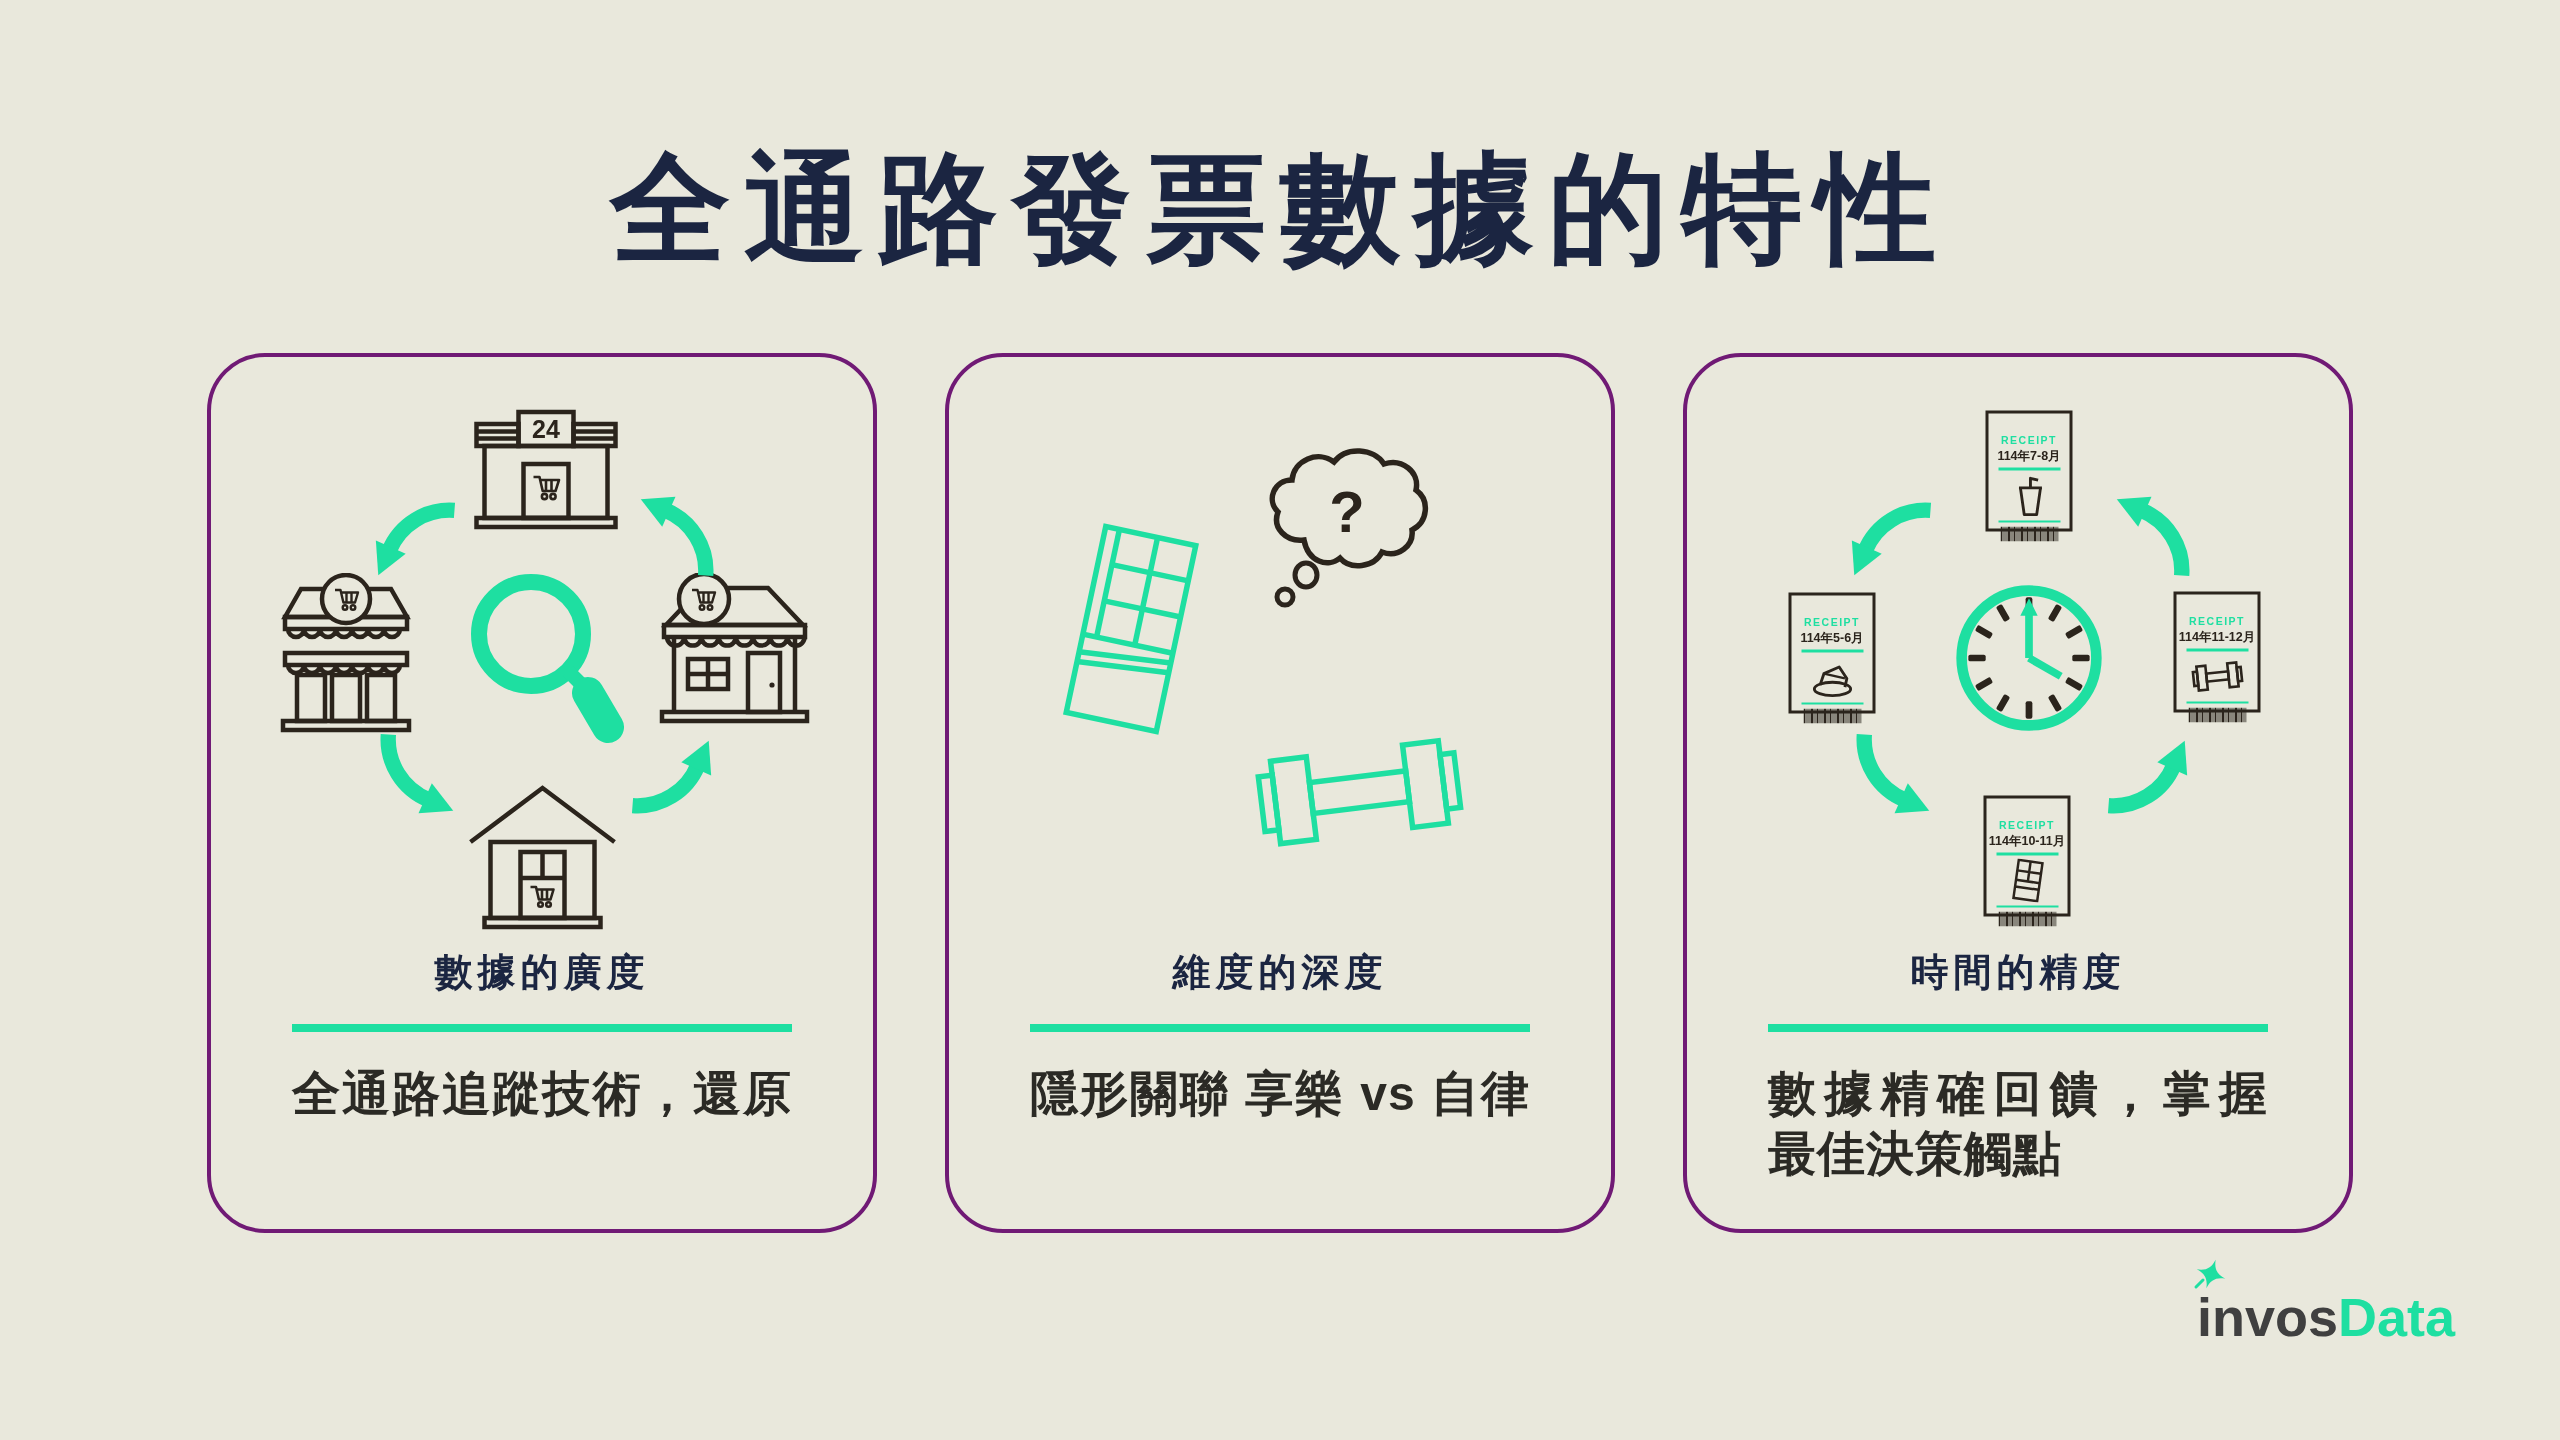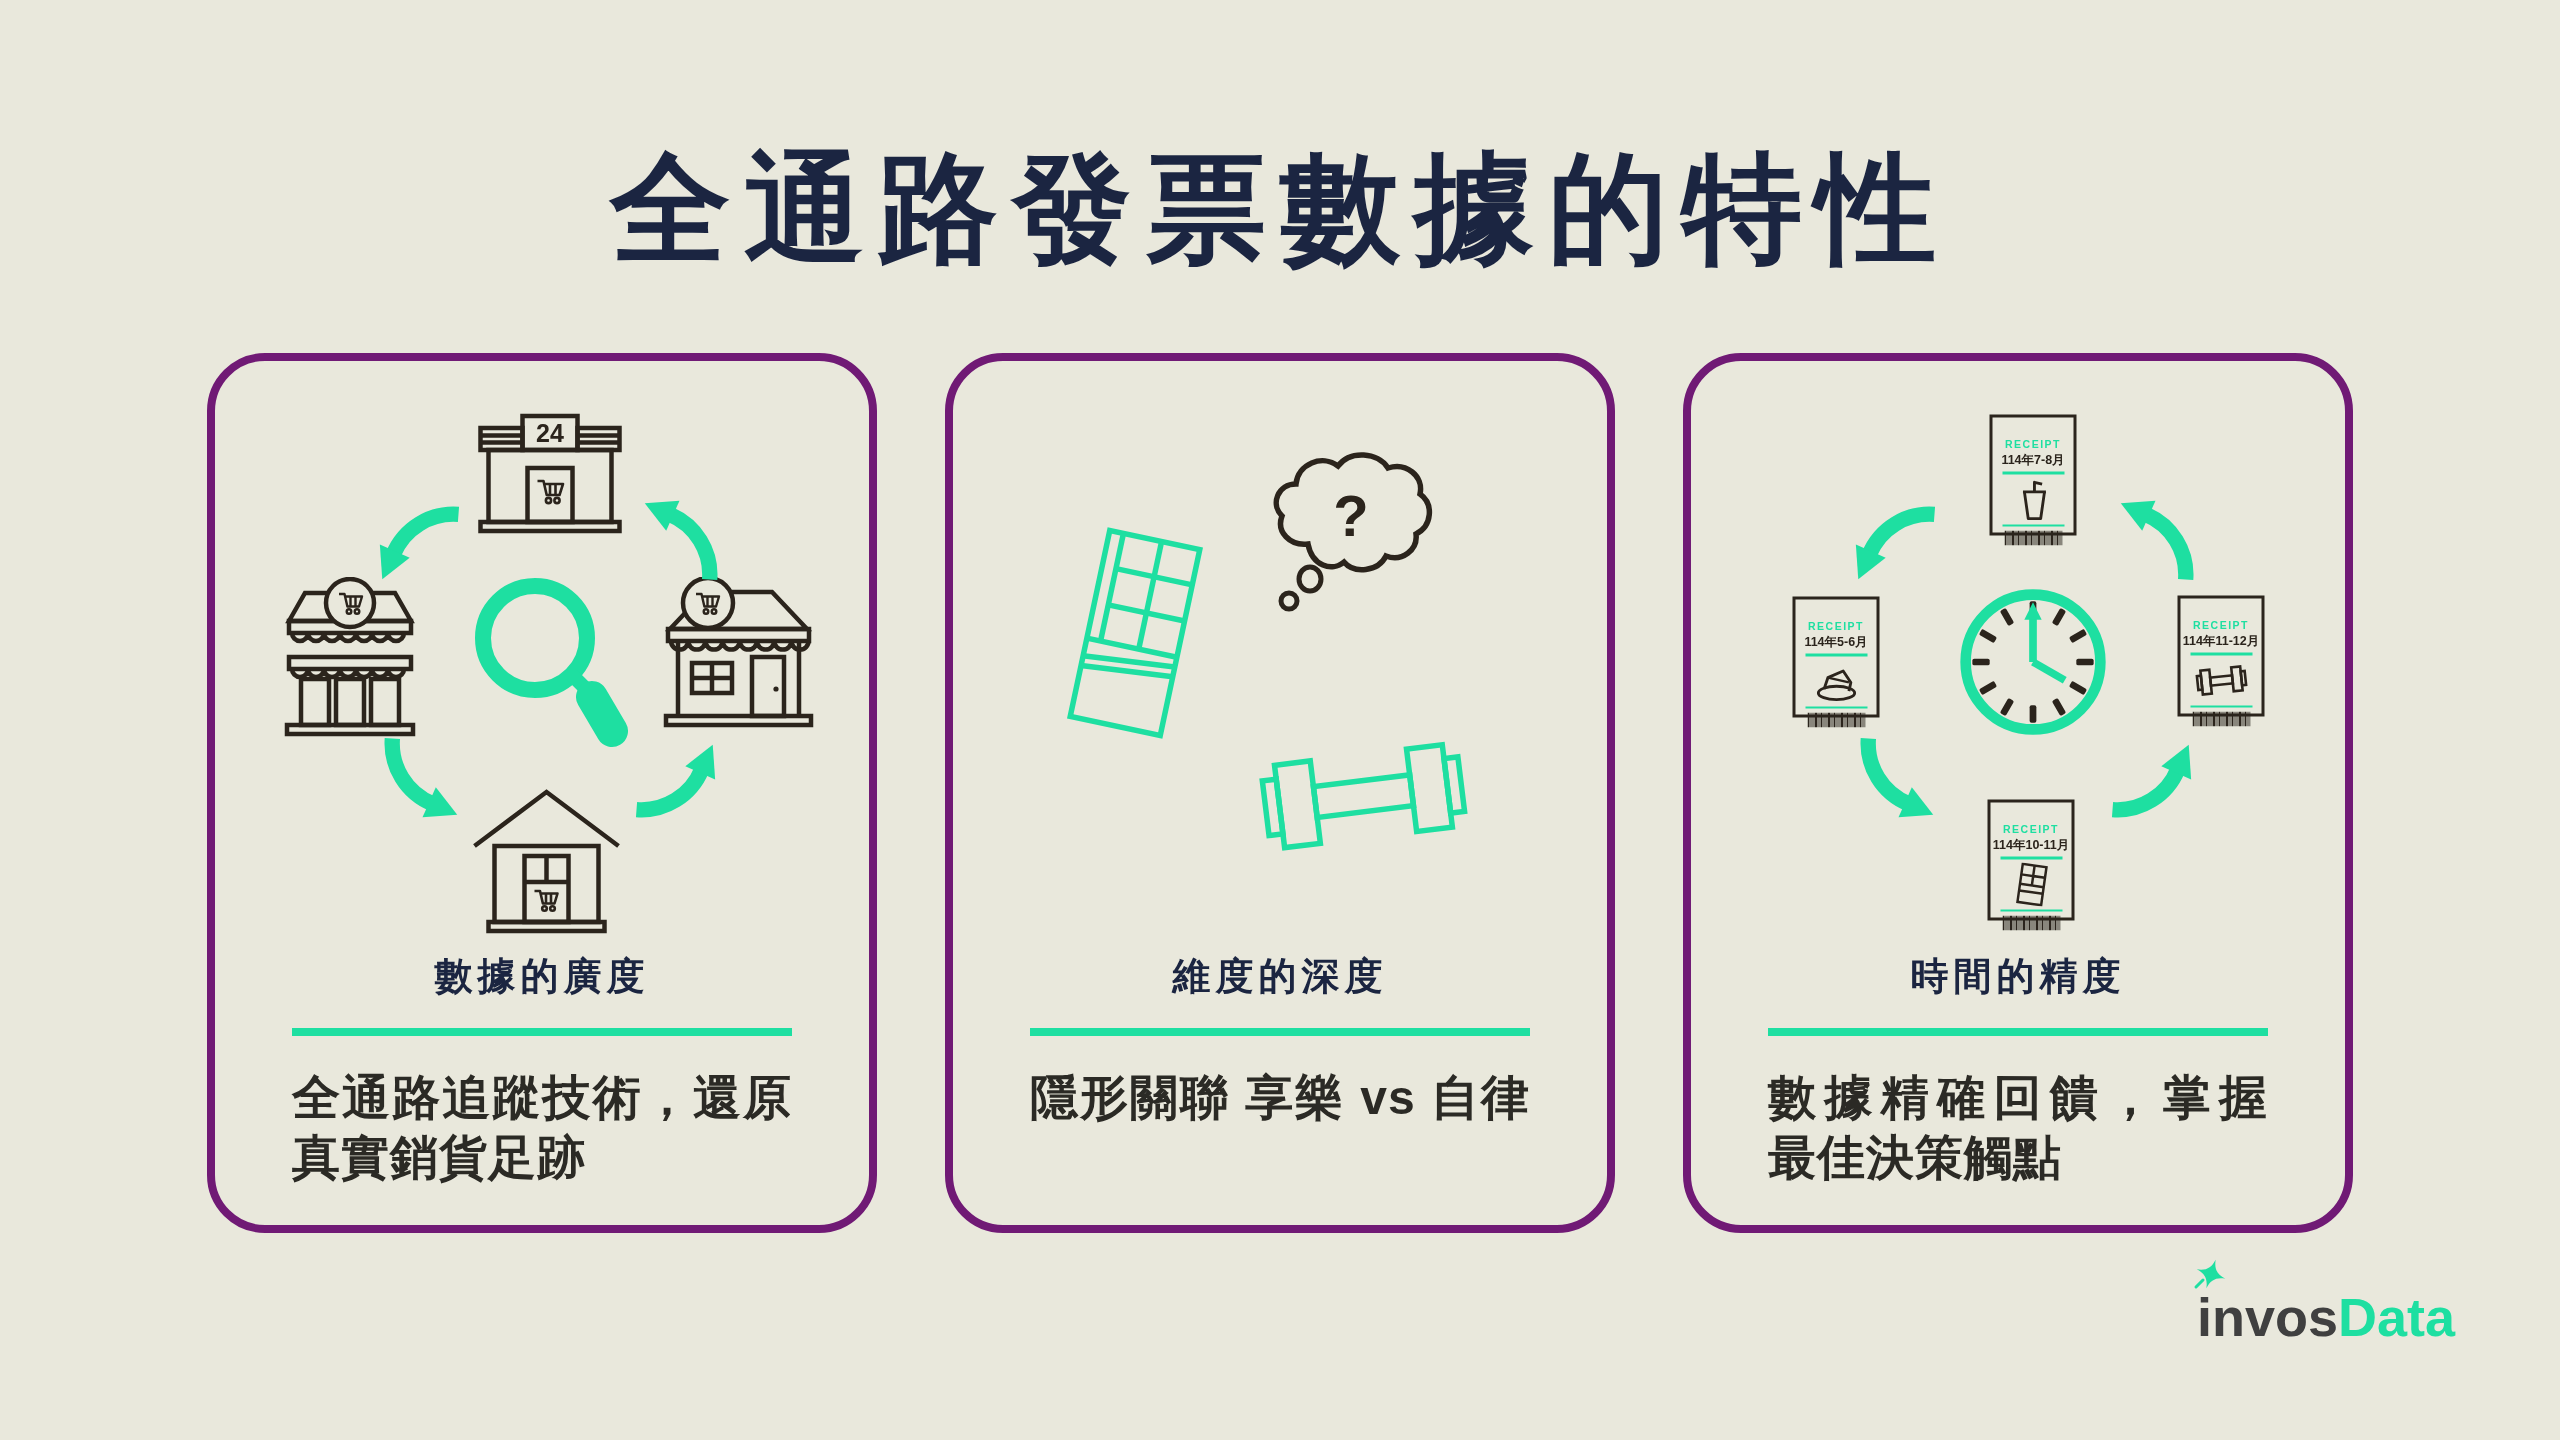--- a/index.html
+++ b/index.html
@@ -3,21 +3,21 @@
 <meta charset="utf-8">
 <style>
   html,body{margin:0;padding:0;}
   body{width:2560px;height:1440px;background:#e9e8dc;font-family:"Liberation Sans",sans-serif;overflow:hidden;}
   #canvas{position:relative;width:2560px;height:1440px;background:#e9e8dc;overflow:hidden;}
 
   .title{position:absolute;top:142px;left:0;width:100%;margin:0;text-align:center;
     font-size:120px;font-weight:bold;color:#1b2541;letter-spacing:14px;line-height:1.1;}
 
   .card{position:absolute;top:353px;width:670px;height:880px;box-sizing:border-box;
-    border:8px solid #701a75;border-radius:58px;background:transparent;}
+    border:4px solid #701a75;border-radius:58px;background:transparent;}
   #card-breadth{left:207px;}
   #card-depth{left:945px;}
   #card-precision{left:1683px;}
 
   .icon{position:absolute;transform:translate(-50%,-50%);}
   .arrow-nw{transform:translate(-50%,-50%) rotate(0deg);}
   .arrow-ne{transform:translate(-50%,-50%) rotate(90deg);}
   .arrow-sw{transform:translate(-50%,-50%) rotate(-90deg);}
   .arrow-se{transform:translate(-50%,-50%) rotate(180deg);}
 
@@ -157,21 +157,20 @@
       <g transform="translate(20,58) rotate(114)">
           <polygon points="-4,-17 28,0 -4,17" fill="#1edfa1"></polygon>
         </g>
     </svg>
 
     <div class="card-text">
       <h2 class="card-heading">數據的廣度</h2>
       <div class="heading-divider"></div>
       <div class="card-body">
         <div class="body-line">全通路追蹤技術，還原</div>
-        <div class="body-line last">真實銷貨足跡</div>
       </div>
     </div>
   </div>
 
   <div class="card" id="card-depth">
 
     <svg class="icon" style="left:182px;top:272px" width="150" height="230" viewBox="0 0 150 230">
       <g transform="rotate(12 75 115)" stroke="#1edfa1" stroke-width="5.5" fill="none" stroke-linejoin="miter">
         <rect x="29" y="20" width="92" height="190"></rect>
         <path d="M43 20 V130"></path>

